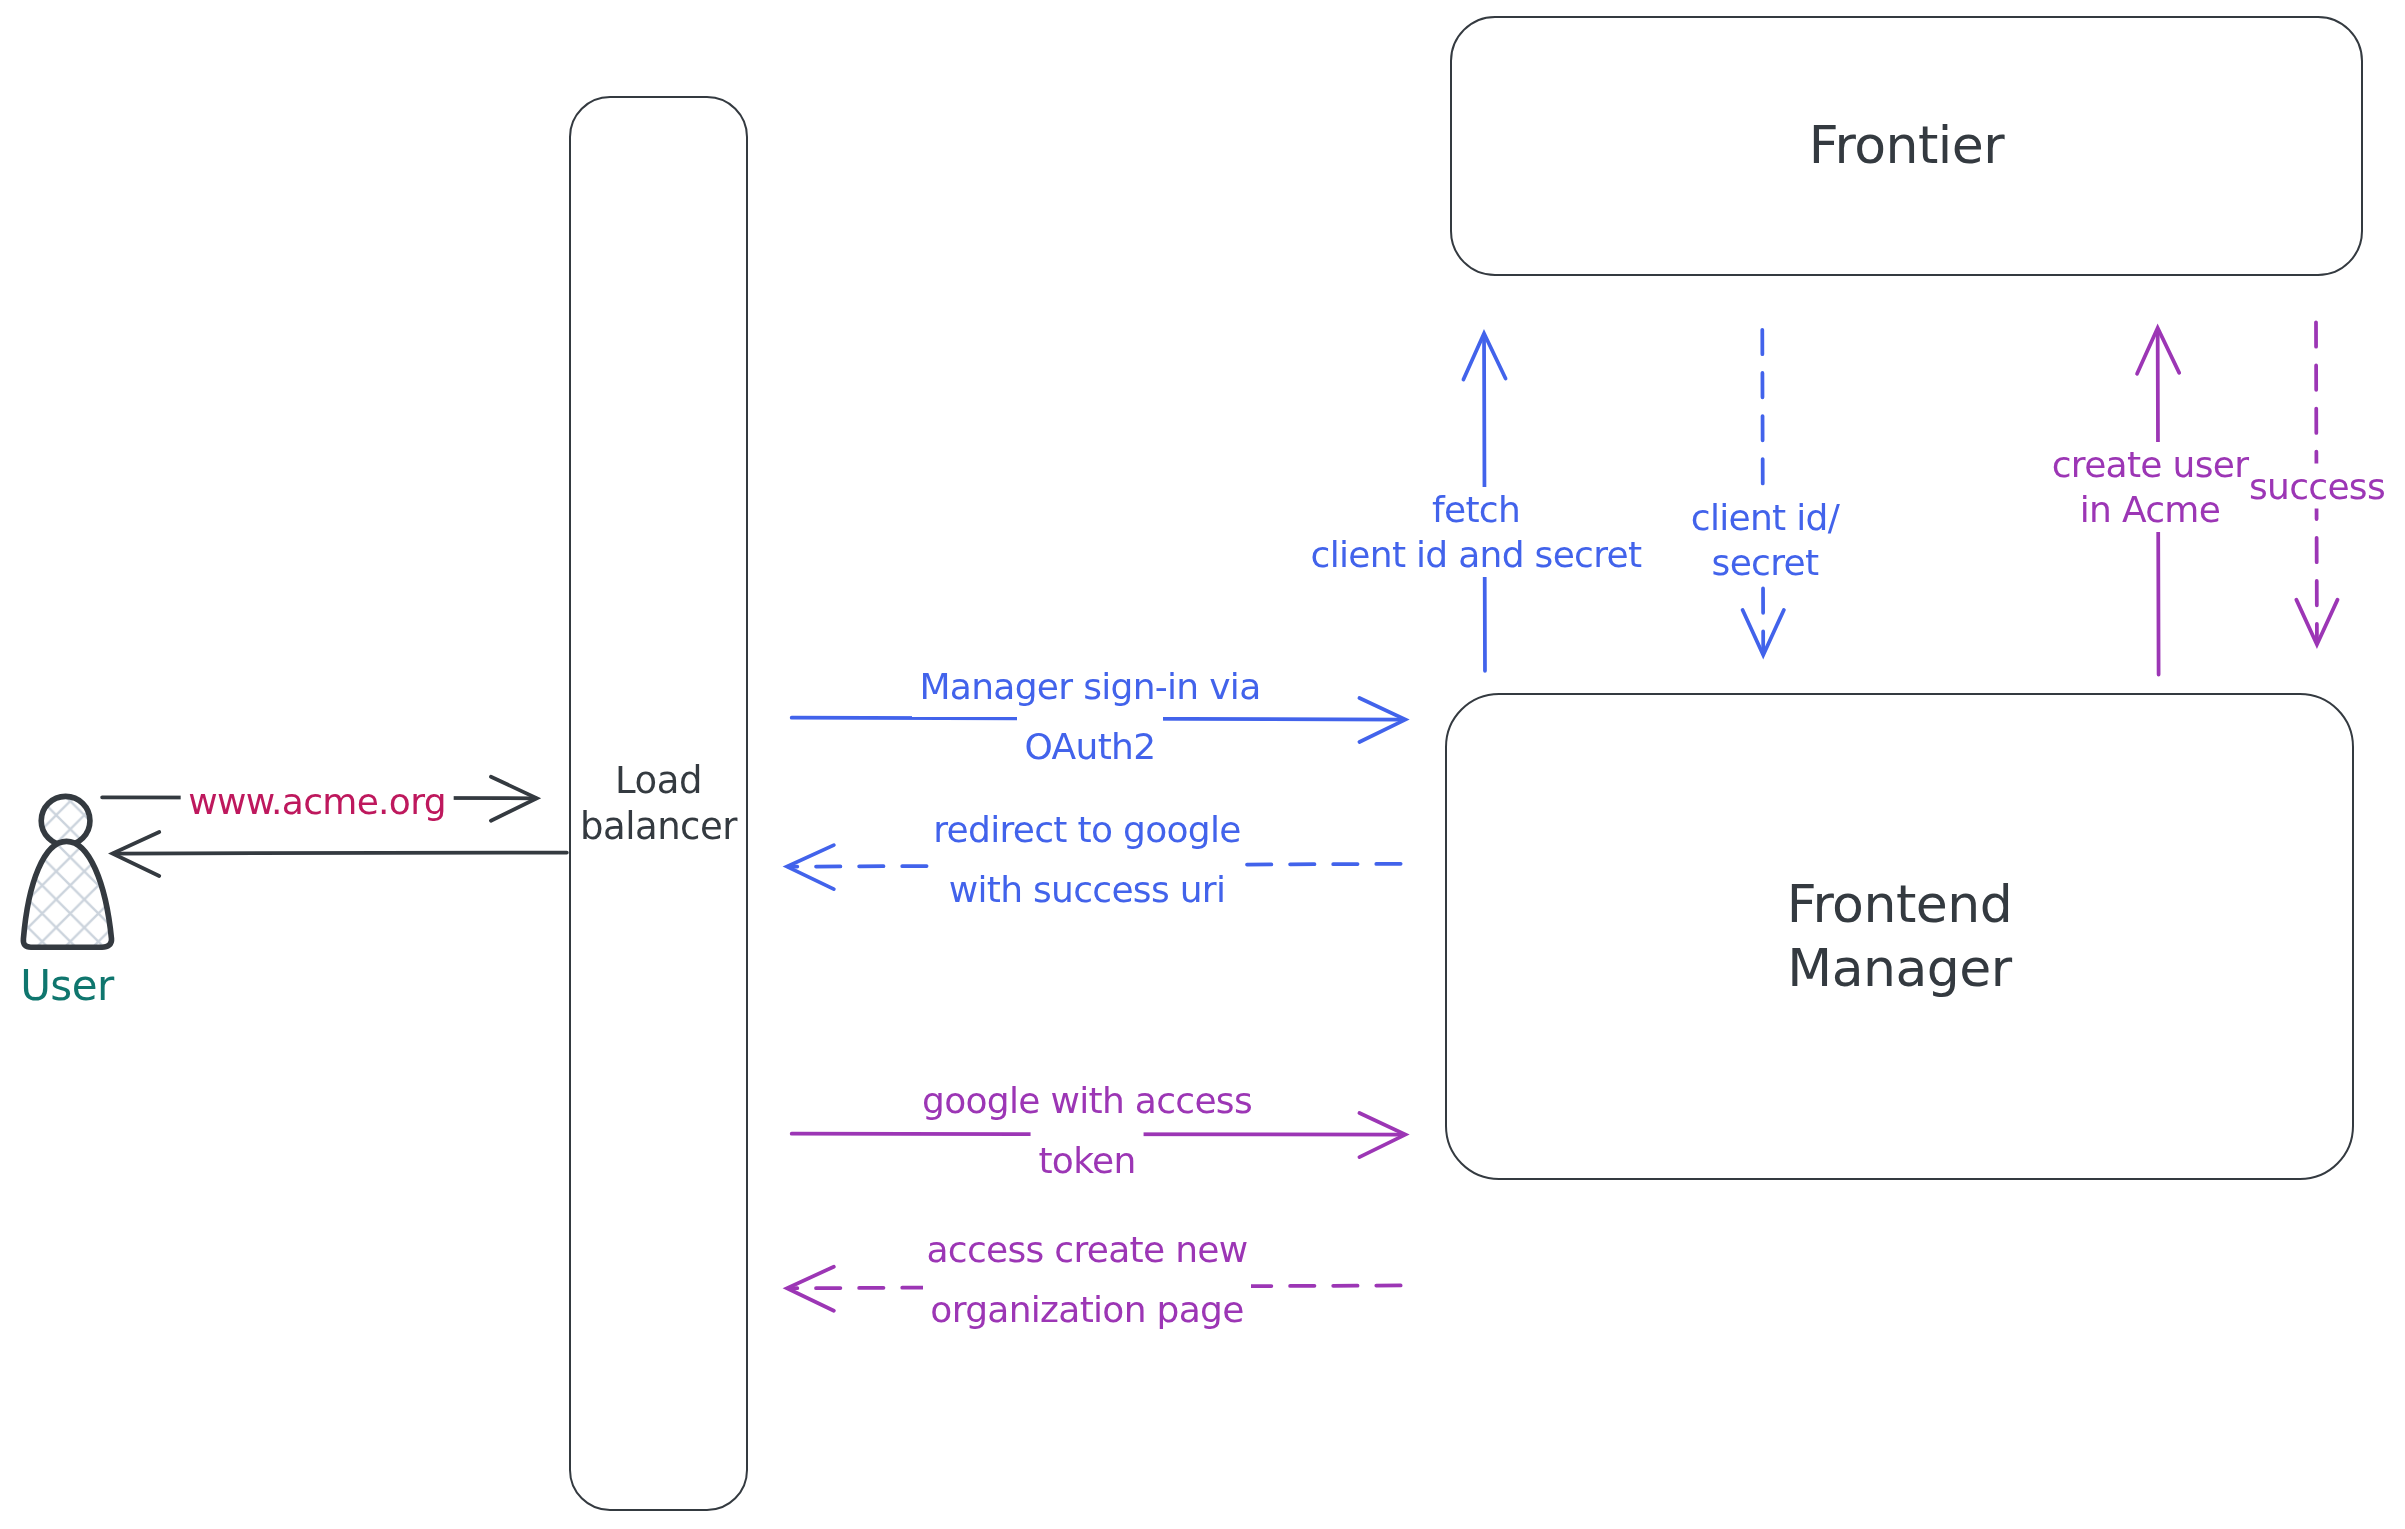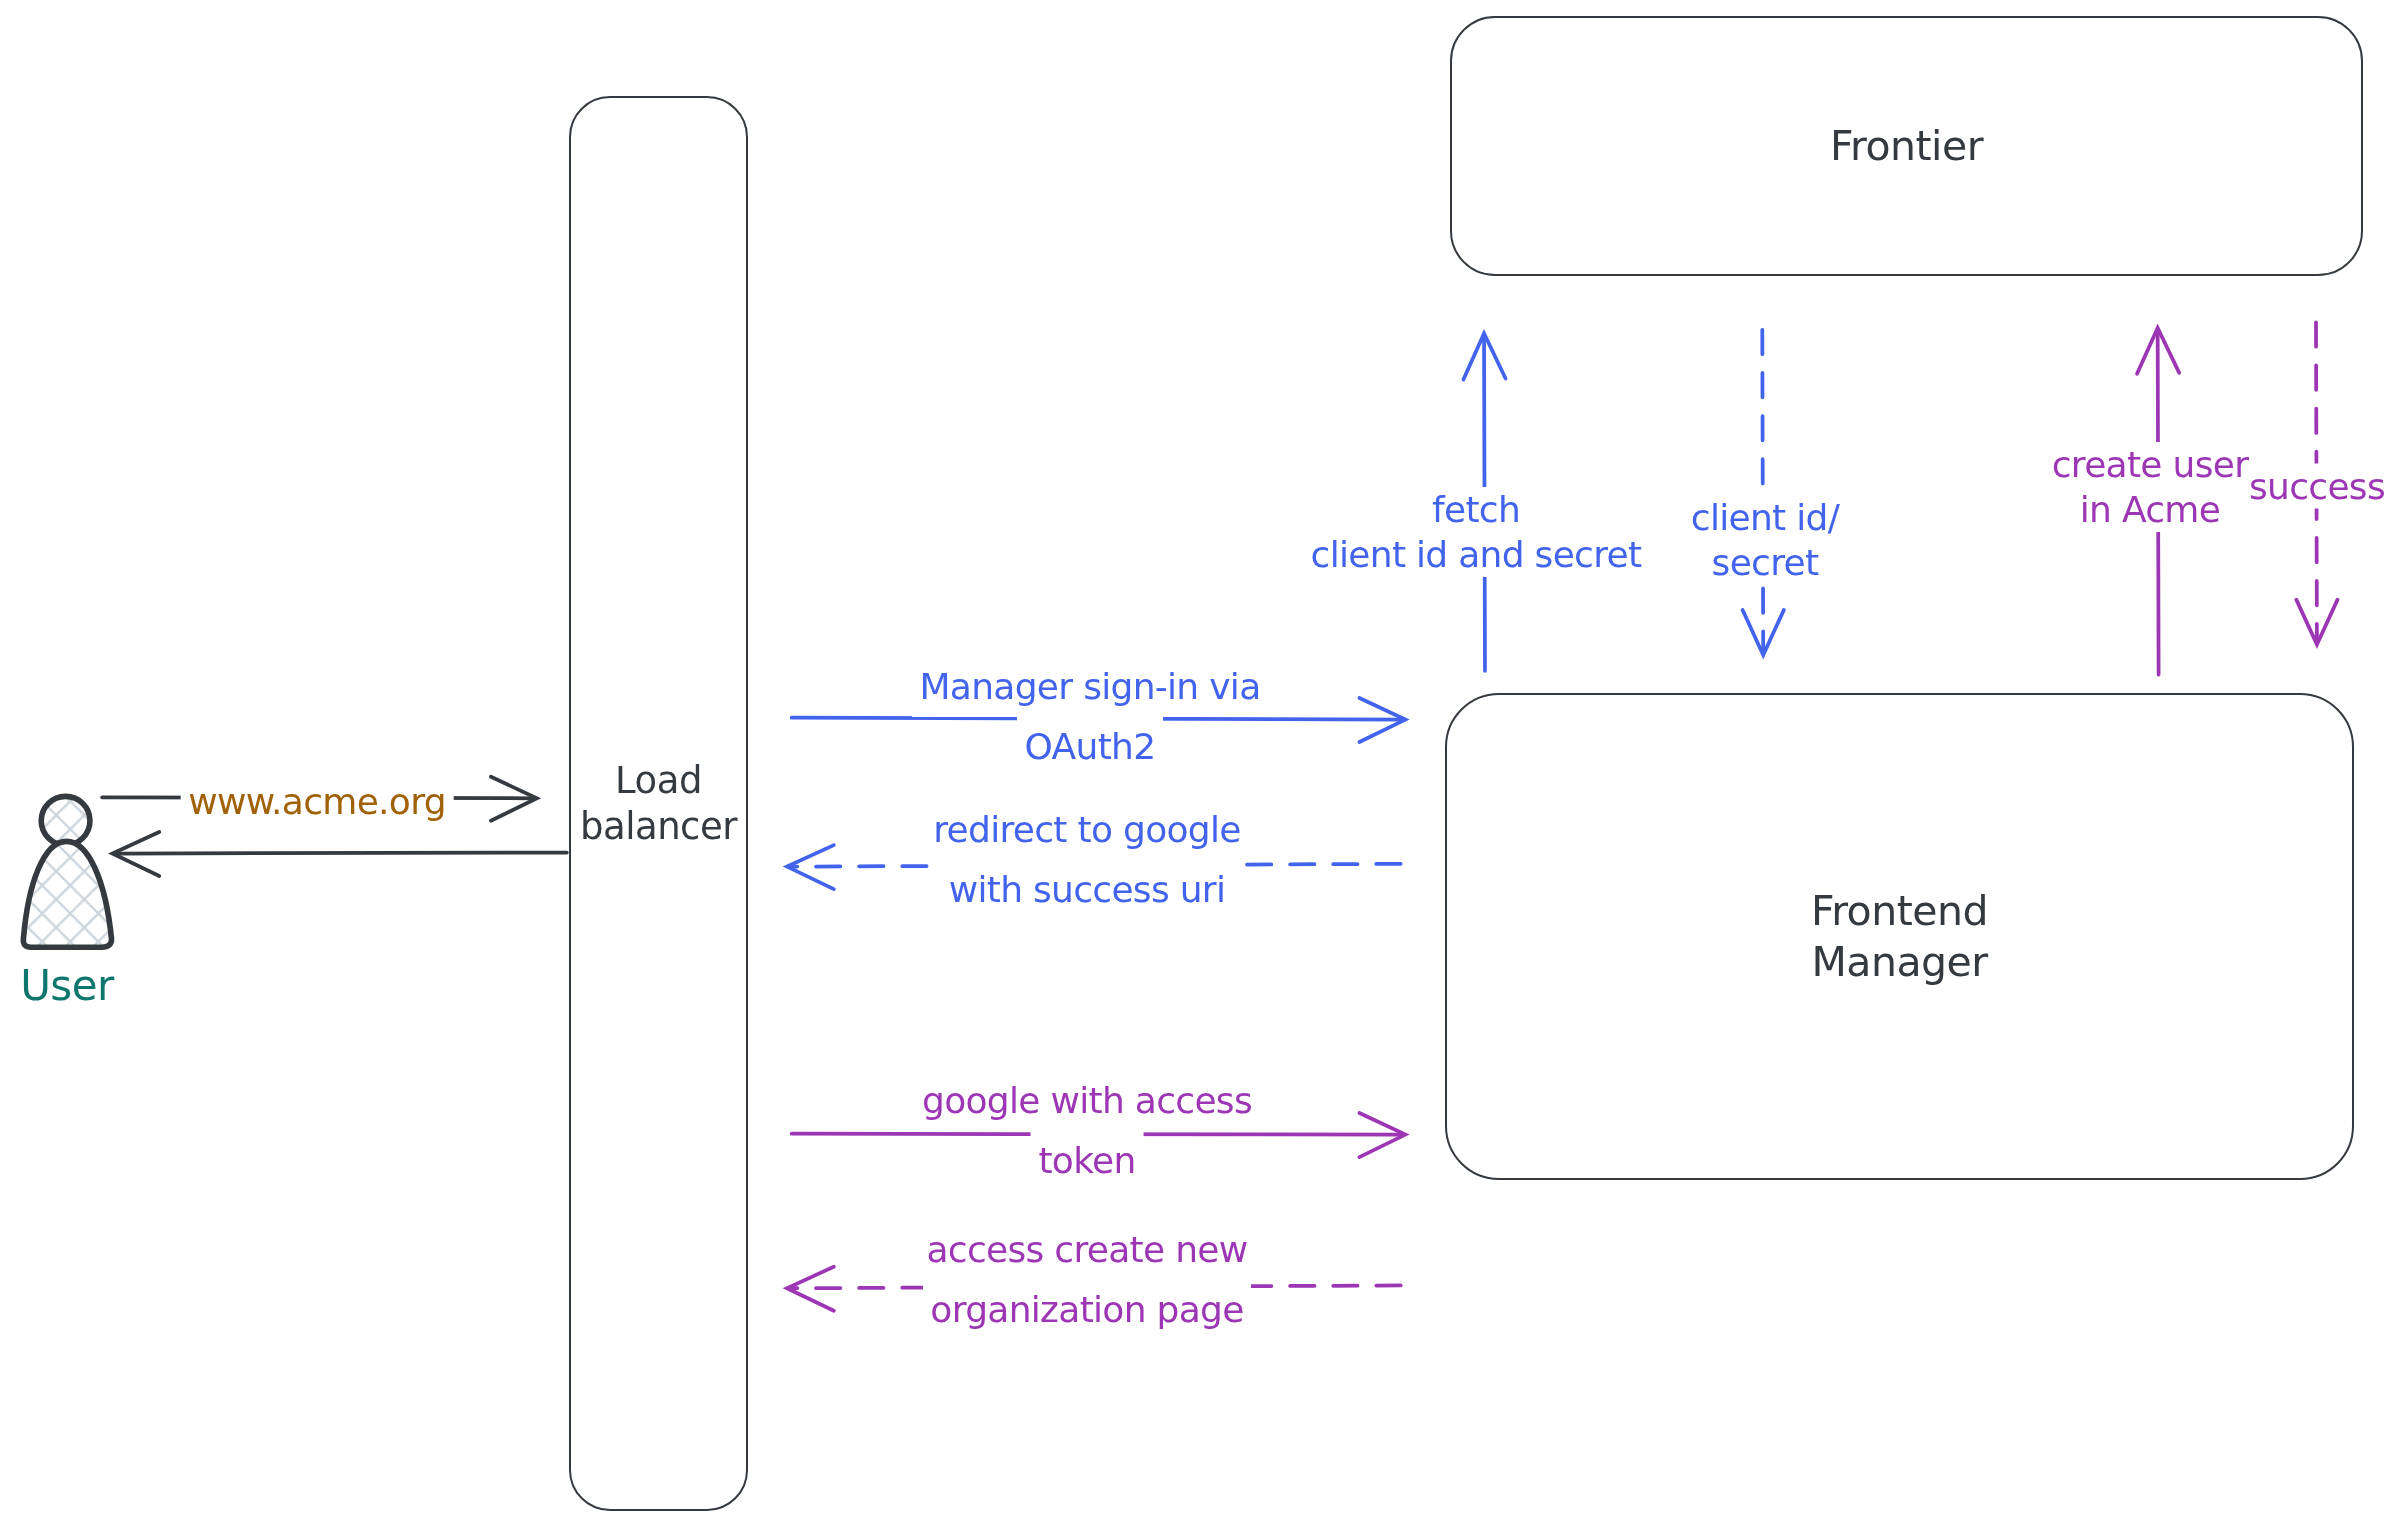--- a/index.html
+++ b/index.html
@@ -25,21 +25,21 @@
     display: flex;
     align-items: center;
     justify-content: center;
     text-align: center;
     box-sizing: border-box;
   }
   .box-load-balancer { left: 569px; top: 96px;  width: 179px; height: 1415px; border-radius: 41px; }
   .box-frontier      { left: 1450px; top: 16px;  width: 913px; height: 260px;  border-radius: 45px; }
   .box-frontend-mgr  { left: 1445px; top: 693px; width: 909px; height: 487px;  border-radius: 54px; }
   .node-label {
-    font-size: 41px;
+    font-size: 52px;
     line-height: 1.22;
     color: #343a40;
     letter-spacing: -0.5px;
     text-align: center;
   }
   .box-load-balancer .node-label { font-size: 37px; }
   
   .user-label {
     position: absolute;
     left: 67px; top: 985px;
@@ -58,21 +58,21 @@
     white-space: nowrap;
   }
   .edge-label .ll {
     background: #ffffff;
     width: fit-content;
     margin: 0 auto;
     padding: 0 7.5px;
     line-height: 60px;
   }
   .edge-label.vgap .ll { line-height: 45px; padding: 0 5.6px; }
-  .edge-label.ink    { color: #a16207; }
+  .edge-label.ink    { color: #be185d; }
   .edge-label.blue   { color: #4263eb; }
   .edge-label.purple { color: #9c36b5; }
   .lbl-www            { left: 317px;  top: 802px; }
   .lbl-google-signin  { left: 1090px; top: 717px; }
   .lbl-redirect       { left: 1087px; top: 860px; }
   .lbl-redirected     { left: 1087px; top: 1131px; }
   .lbl-render         { left: 1087px; top: 1280px; }
   .lbl-fetch          { left: 1476px; top: 485px; margin-top: 47px; }
   .lbl-clientid       { left: 1765px; top: 496px; margin-top: 44px; }
   .lbl-createuser     { left: 2150px; top: 487px; }

